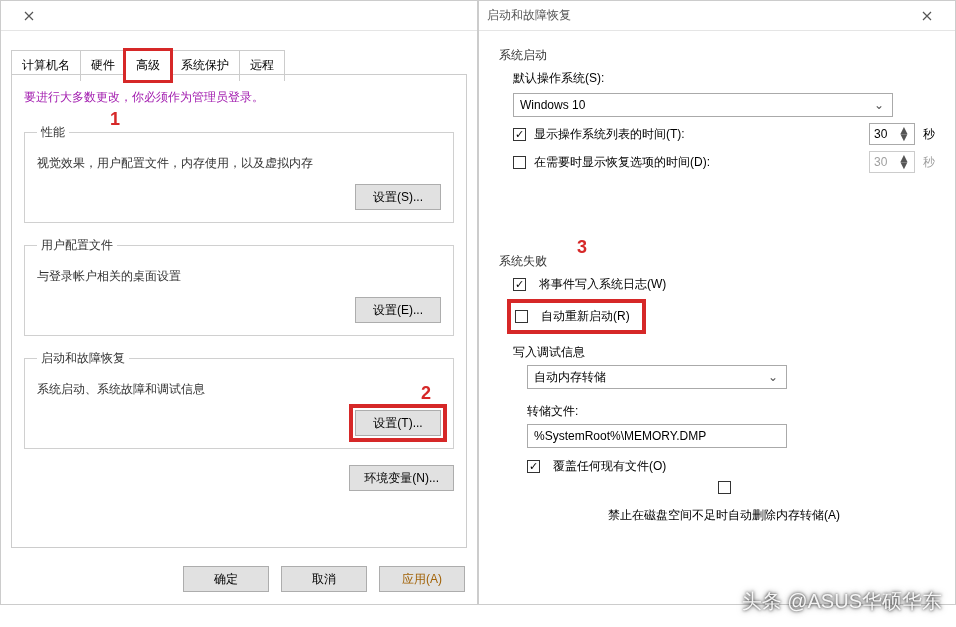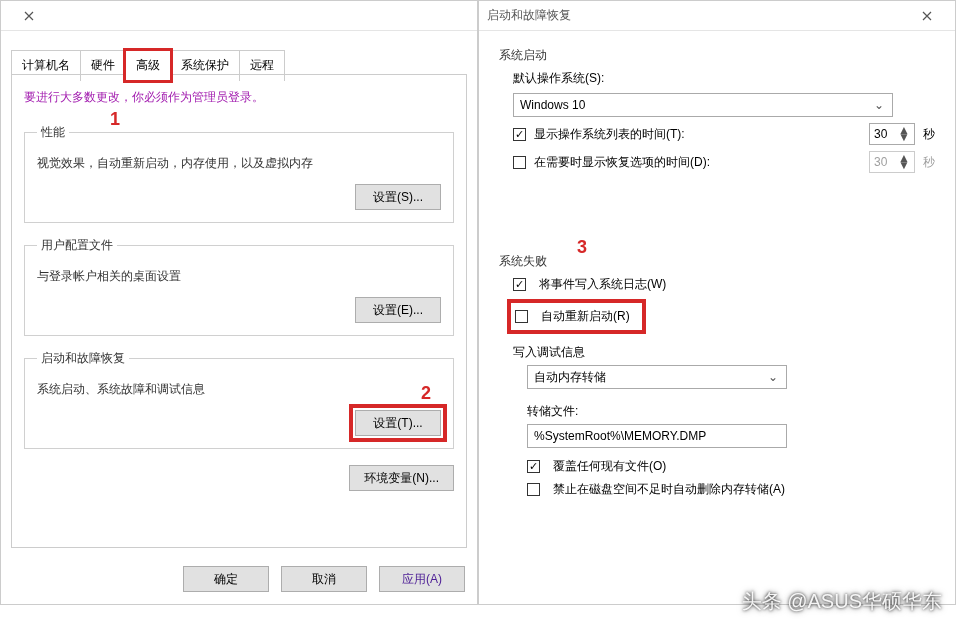--- a/index.html
+++ b/index.html
@@ -17,21 +17,21 @@
     .tab { padding: 6px 10px; border: 1px solid #ccc; border-bottom: none; background: #fff; margin-right: -1px; position: relative; top: 7px; cursor: pointer; }
     .tab.active { border-bottom: 1px solid #fff; z-index: 2; }
     .tab.highlight { outline: 3px solid #d62828; outline-offset: -1px; }
     .tab-panel { border: 1px solid #ccc; flex: 1; padding: 14px 12px; display: flex; flex-direction: column; gap: 14px; position: relative; }
     .info-text { color: #a21caf; margin-bottom: 4px; }
     fieldset { border: 1px solid #d0d0d0; padding: 14px 12px 12px 12px; position: relative; }
     legend { padding: 0 4px; color: #333; }
     .fieldset-desc { margin-bottom: 12px; color: #333; }
     .btn-row { display: flex; justify-content: flex-end; }
     .btn { min-width: 86px; height: 26px; border: 1px solid #adadad; background: #e1e1e1; cursor: pointer; padding: 0 14px; display: inline-flex; align-items: center; justify-content: center; }
-    .btn.disabled { color: #4c1d95; cursor: default; }
+    .btn.disabled { color: #a16207; cursor: default; }
     .highlight-box { outline: 4px solid #d62828; outline-offset: 2px; }
     .annotation { position: absolute; color: #d62828; font-size: 18px; font-weight: bold; }
     .dialog-buttons { display: flex; justify-content: flex-end; gap: 12px; padding: 10px 12px 12px 0; }
     .env-row { display: flex; justify-content: flex-end; margin-top: 2px; }
 
     
     .rpad { padding: 16px 20px 10px 20px; flex: 1; display: flex; flex-direction: column; gap: 12px; }
     .section-title { margin-bottom: 6px; color: #333; }
     .form-row { display: flex; align-items: center; margin: 6px 0; gap: 8px; }
     .select { width: 380px; height: 24px; border: 1px solid #aaa; background: #fff; display: flex; align-items: center; padding: 0 6px; justify-content: space-between; cursor: pointer; }
@@ -67,21 +67,21 @@
         <div class="tab active highlight">高级</div>
         <div class="tab">系统保护</div>
         <div class="tab">远程</div>
       </div>
       <div class="tab-panel">
         <div class="info-text">要进行大多数更改，你必须作为管理员登录。</div>
         <div class="annotation" style="left:98px; top:34px;">1</div>
 
         <fieldset>
           <legend>性能</legend>
-          <div class="fieldset-desc">视觉效果，自动重新启动，内存使用，以及虚拟内存</div>
+          <div class="fieldset-desc">视觉效果，用户配置文件，内存使用，以及虚拟内存</div>
           <div class="btn-row">
             <button class="btn">设置(S)...</button>
           </div>
         </fieldset>
 
         <fieldset>
           <legend>用户配置文件</legend>
           <div class="fieldset-desc">与登录帐户相关的桌面设置</div>
           <div class="btn-row">
             <button class="btn">设置(E)...</button>
@@ -173,21 +173,21 @@
           <div class="select select-small" style="margin-left:14px;">
             <span>自动内存转储</span>
             <span class="chev">⌄</span>
           </div>
           <div style="margin:14px 0 4px 14px;">转储文件:</div>
           <input class="text-input" style="margin-left: 14px;" value="%SystemRoot%\MEMORY.DMP">
           <div class="checkbox-row" style="margin-left:14px; margin-top:10px;">
             <span class="cb checked"></span>
             <span>覆盖任何现有文件(O)</span>
           </div>
-          <div class="checkbox-row" style="margin-left:14px;">
+          <div class="checkbox-row" style="flex-direction:column;">
             <span class="cb"></span>
             <span>禁止在磁盘空间不足时自动删除内存转储(A)</span>
           </div>
         </div>
       </div>
     </div>
   </div>
 
 </div>
 

